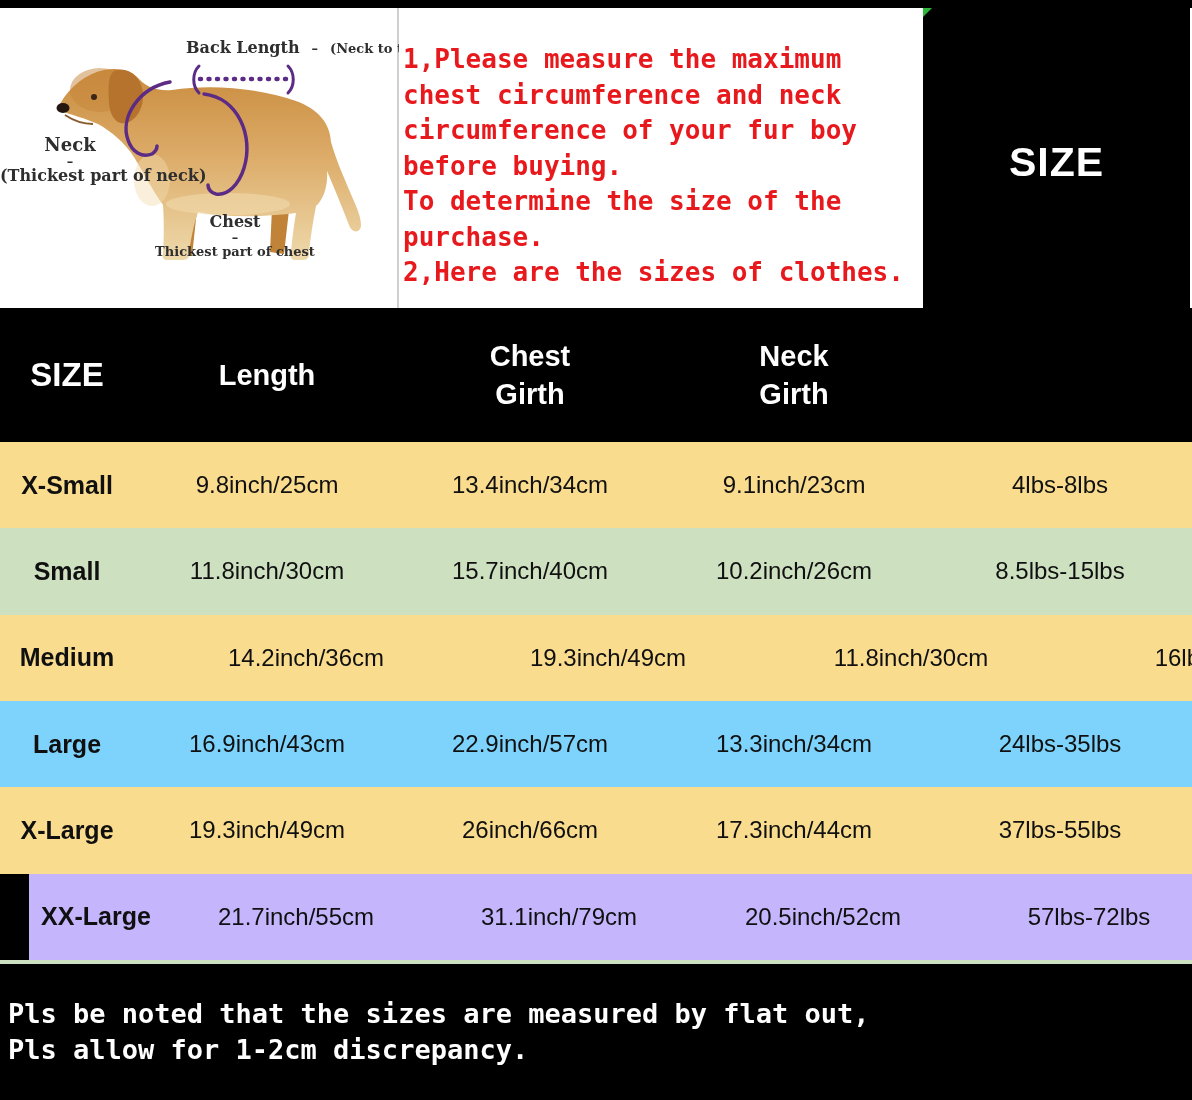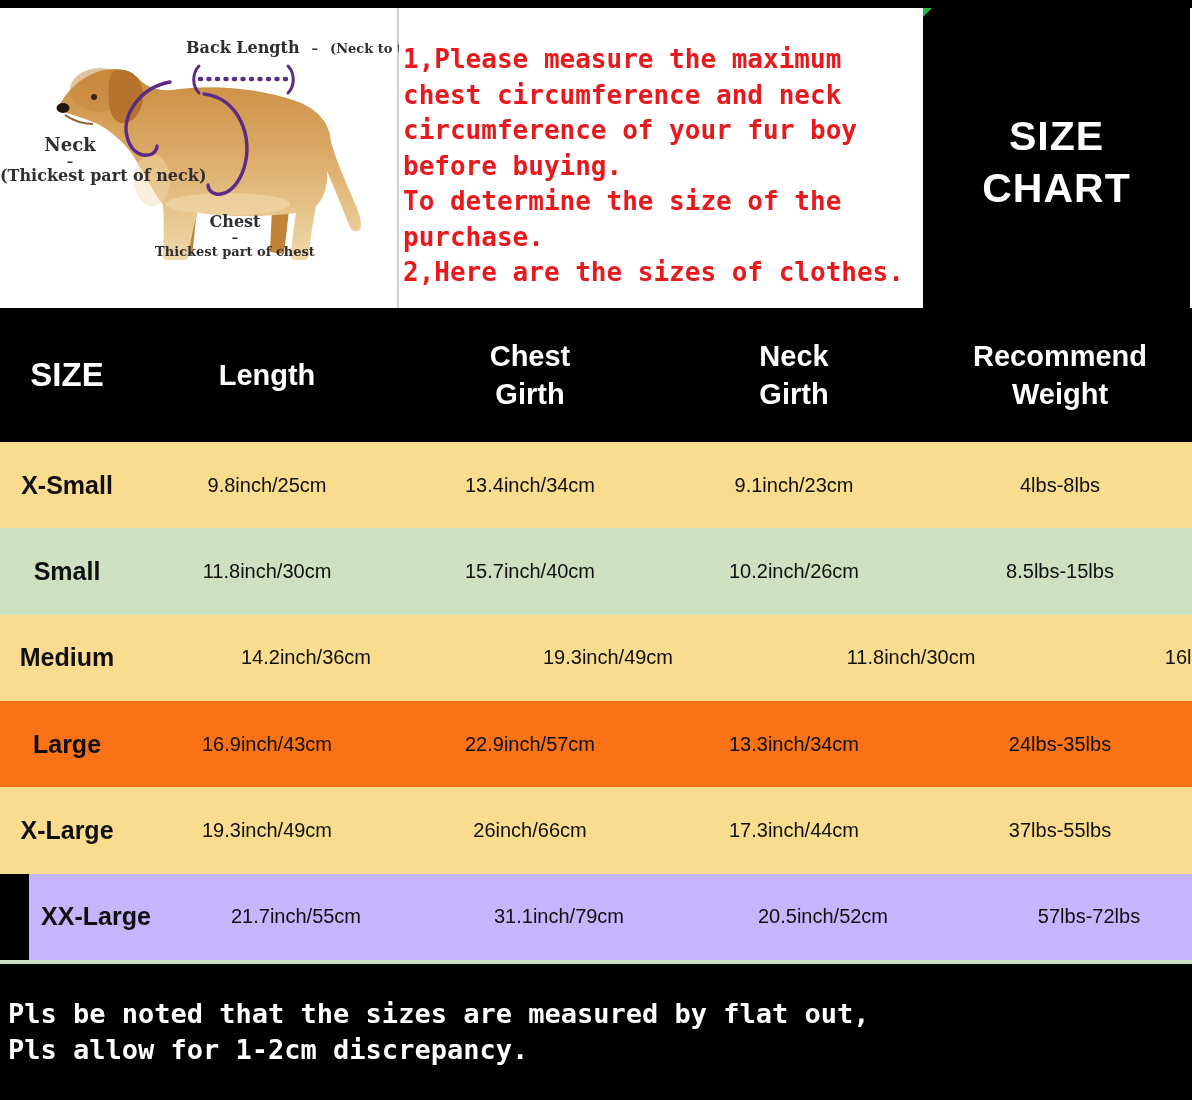--- a/index.html
+++ b/index.html
@@ -36,21 +36,21 @@
   .thead{position:absolute;top:308px;left:0;width:1192px;height:134px;background:#000;display:flex;align-items:center;}
   .th{color:#fff;font-weight:bold;font-size:29px;line-height:38px;text-align:center;}
   .th .h-size{font-size:33px;}
   .c0{width:134px;flex:none;}
   .c1{width:266px;flex:none;}
   .c2{width:260px;flex:none;}
   .c3{width:268px;flex:none;}
   .c4{width:264px;flex:none;}
   .tbody{position:absolute;top:442px;left:0;width:1192px;height:518px;display:flex;flex-direction:column;}
   .trow{display:flex;height:86.33px;align-items:center;flex:none;}
-  .td{text-align:center;color:#101010;font-size:20px;}
+  .td{text-align:center;color:#101010;font-size:24px;}
   .td.size-cell{font-weight:bold;font-size:25px;}
 
   
   .sep{position:absolute;top:960px;left:0;width:1192px;height:4px;background:#cfe3c0;}
   .footer{position:absolute;top:964px;left:0;width:1192px;height:136px;background:#000;box-sizing:border-box;
     padding:32px 0 0 8px;color:#fff;font-family:"DejaVu Sans Mono","Liberation Mono",monospace;
     font-weight:bold;font-size:27px;line-height:36px;white-space:nowrap;}
 </style>
 </head>
 <body>
@@ -117,42 +117,37 @@
       <div>circumference of your fur boy</div>
       <div>before buying.</div>
       <div>To determine the size of the</div>
       <div>purchase.</div>
       <div>2,Here are the sizes of clothes.</div>
     </div>
 
     <div class="title-box">
       <div class="corner"></div>
       <div class="title-line">SIZE</div>
-      <div class="title-line">CHART</div>
     </div>
   </div>
 
   <div class="thead">
     <div class="th c0">
       <div class="h-size">SIZE</div>
     </div>
     <div class="th c1">
       <div>Length</div>
     </div>
     <div class="th c2">
       <div>Chest</div>
       <div>Girth</div>
     </div>
     <div class="th c3">
       <div>Neck</div>
       <div>Girth</div>
-    </div>
-    <div class="th c4">
-      <div>Recommend</div>
-      <div>Weight</div>
     </div>
   </div>
 
   <div class="tbody">
     <div class="trow" style="background: rgb(249, 220, 142);">
       <div class="td size-cell c0">X-Small</div>
       <div class="td c1">9.8inch/25cm</div>
       <div class="td c2">13.4inch/34cm</div>
       <div class="td c3">9.1inch/23cm</div>
       <div class="td c4">4lbs-8lbs</div>
@@ -164,21 +159,21 @@
       <div class="td c3">10.2inch/26cm</div>
       <div class="td c4">8.5lbs-15lbs</div>
     </div>
     <div class="trow" style="background: rgb(249, 220, 142); gap: 39px;">
       <div class="td size-cell c0">Medium</div>
       <div class="td c1">14.2inch/36cm</div>
       <div class="td c2">19.3inch/49cm</div>
       <div class="td c3">11.8inch/30cm</div>
       <div class="td c4">16lbs-22lbs</div>
     </div>
-    <div class="trow" style="background: #f97316;">
+    <div class="trow" style="background: #7dd3fc;">
       <div class="td size-cell c0">Large</div>
       <div class="td c1">16.9inch/43cm</div>
       <div class="td c2">22.9inch/57cm</div>
       <div class="td c3">13.3inch/34cm</div>
       <div class="td c4">24lbs-35lbs</div>
     </div>
     <div class="trow" style="background: rgb(249, 220, 142);">
       <div class="td size-cell c0">X-Large</div>
       <div class="td c1">19.3inch/49cm</div>
       <div class="td c2">26inch/66cm</div>

